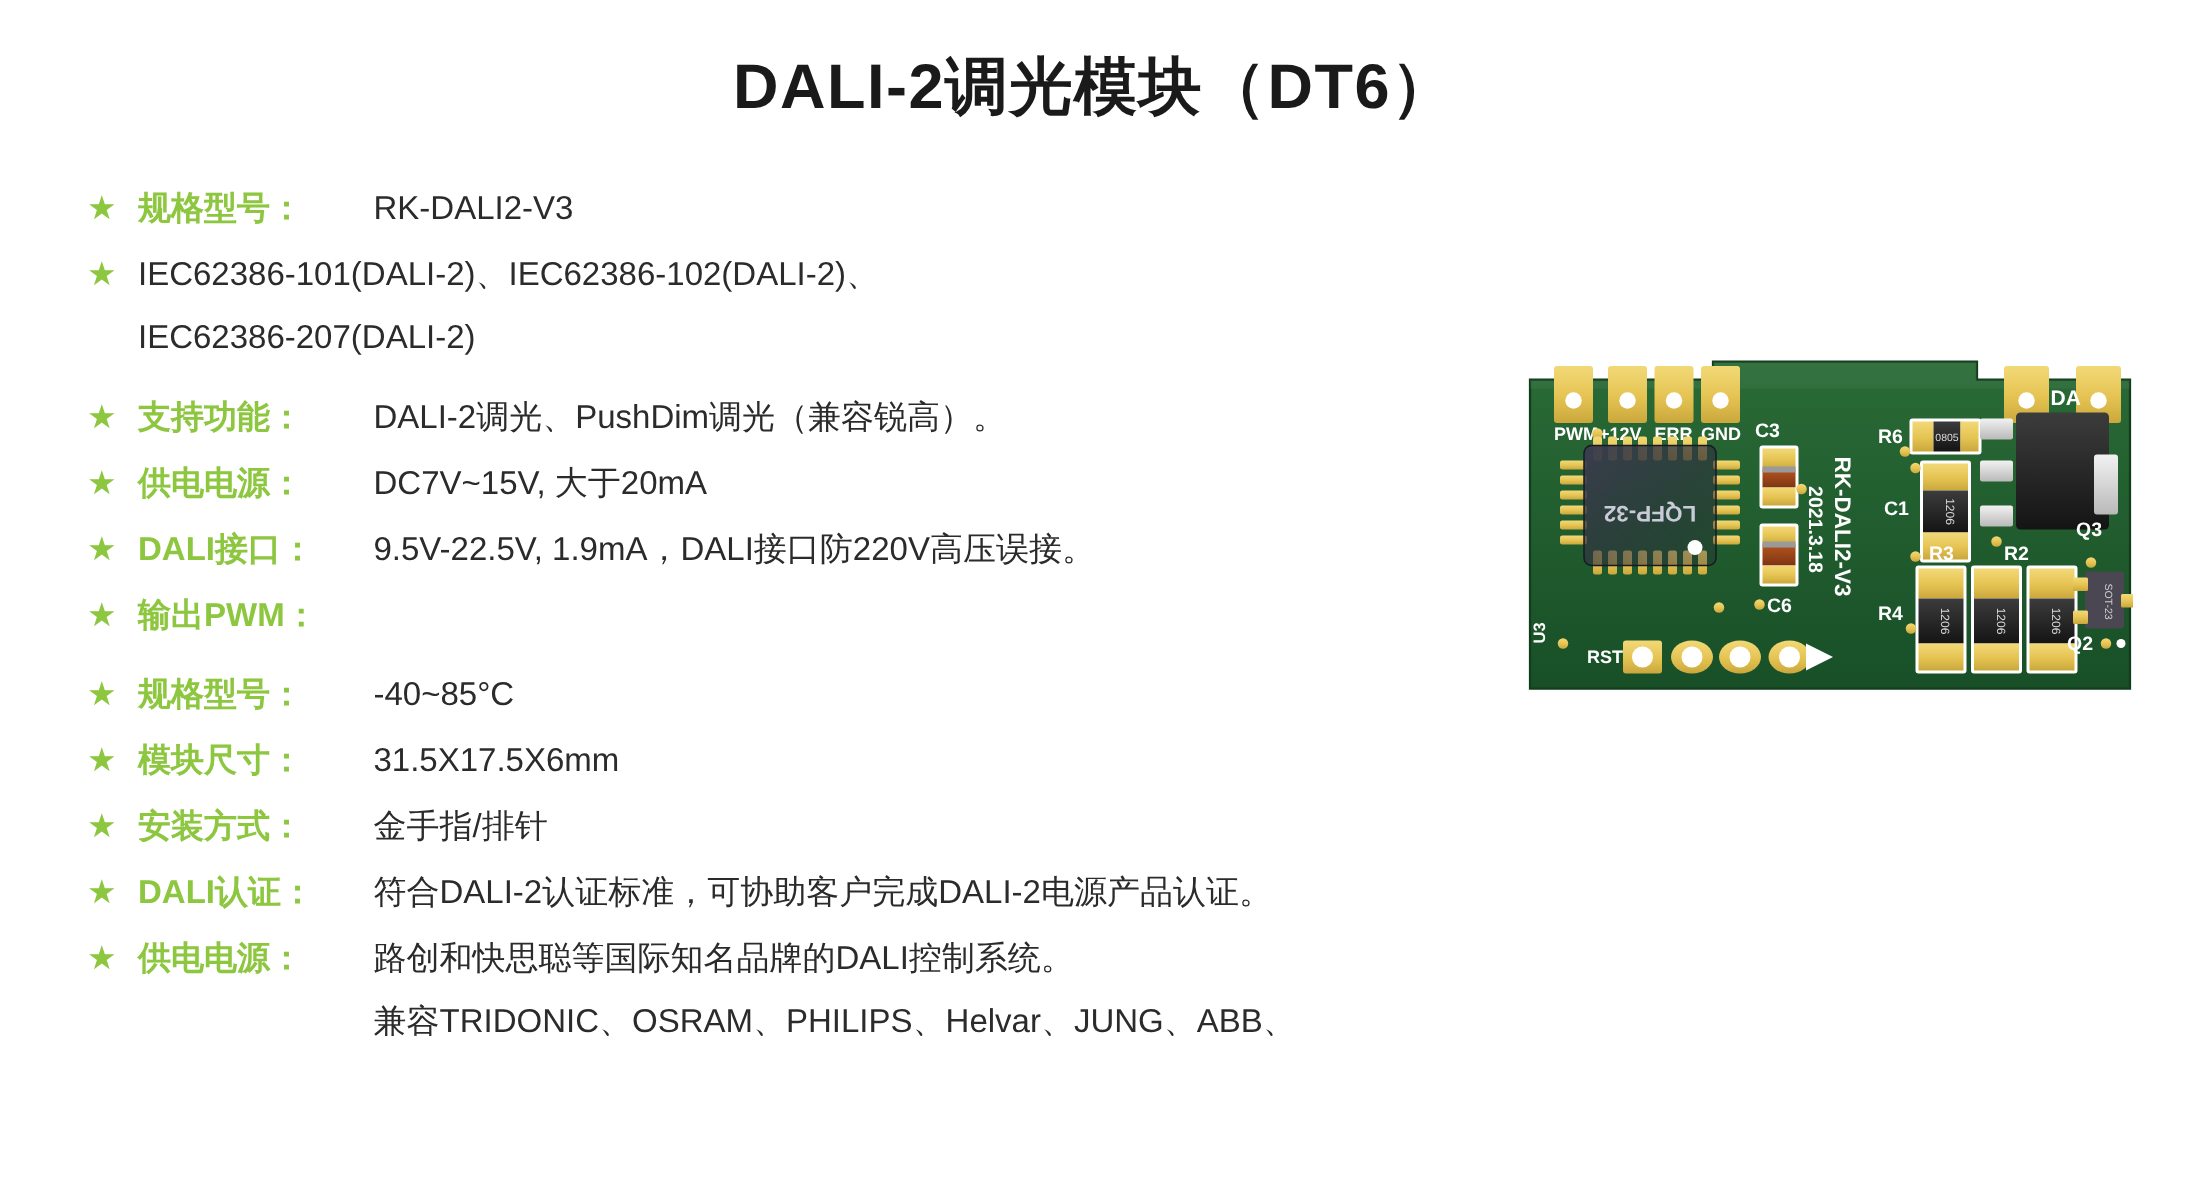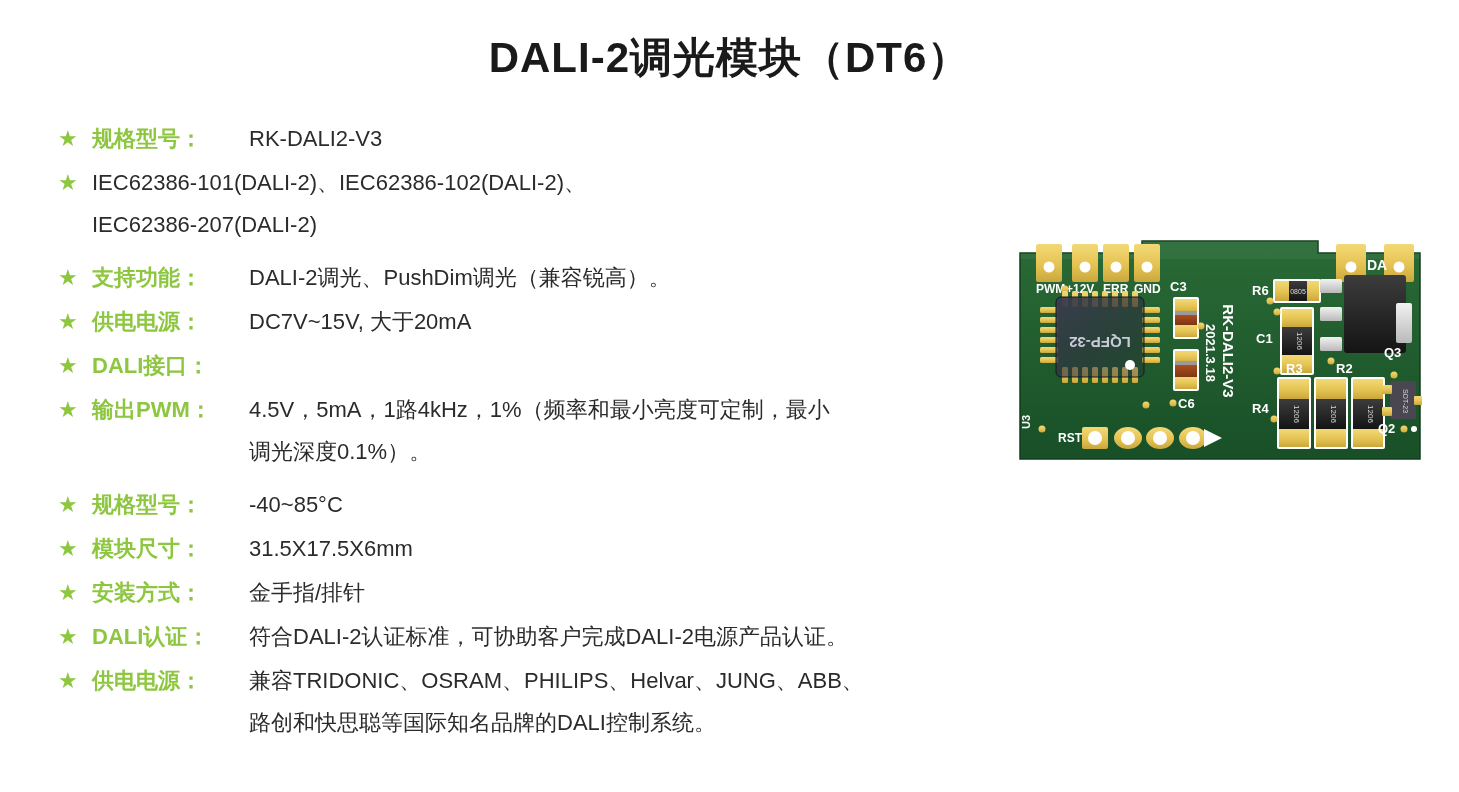--- a/index.html
+++ b/index.html
@@ -102,29 +102,28 @@
       <span class="star">★</span>
       <span class="label">供电电源：</span>
       <span class="value">
         <span class="line">DC7V~15V, 大于20mA</span>
       </span>
     </div>
 
     <div class="spec-row">
       <span class="star">★</span>
       <span class="label">DALI接口：</span>
+      <span class="value">
+        <span class="line">9.5V-22.5V, 1.9mA，DALI接口防220V高压误接。</span>
+      </span>
     </div>
 
     <div class="spec-row gap-after">
       <span class="star">★</span>
       <span class="label">输出PWM：</span>
-      <span class="value">
-        <span class="line">4.5V，5mA，1路4kHz，1%（频率和最小亮度可定制，最小</span>
-        <span class="line">调光深度0.1%）。</span>
-      </span>
     </div>
 
     <div class="spec-row">
       <span class="star">★</span>
       <span class="label">规格型号：</span>
       <span class="value">
         <span class="line">-40~85°C</span>
       </span>
     </div>
 
@@ -149,22 +148,22 @@
       <span class="label">DALI认证：</span>
       <span class="value">
         <span class="line">符合DALI-2认证标准，可协助客户完成DALI-2电源产品认证。</span>
       </span>
     </div>
 
     <div class="spec-row">
       <span class="star">★</span>
       <span class="label">供电电源：</span>
       <span class="value">
+        <span class="line">路创和快思聪等国际知名品牌的DALI控制系统。</span>
         <span class="line">兼容TRIDONIC、OSRAM、PHILIPS、Helvar、JUNG、ABB、</span>
-        <span class="line">路创和快思聪等国际知名品牌的DALI控制系统。</span>
       </span>
     </div>
 
   </div>
 
   <div class="pcb-wrap">
     <svg class="pcb-svg" viewBox="0 0 404 228" xmlns="http://www.w3.org/2000/svg">
       <defs>
         <linearGradient id="gGreen" x1="0" y1="0" x2="0" y2="1">
           <stop offset="0%" stop-color="#2A6B36"></stop>

